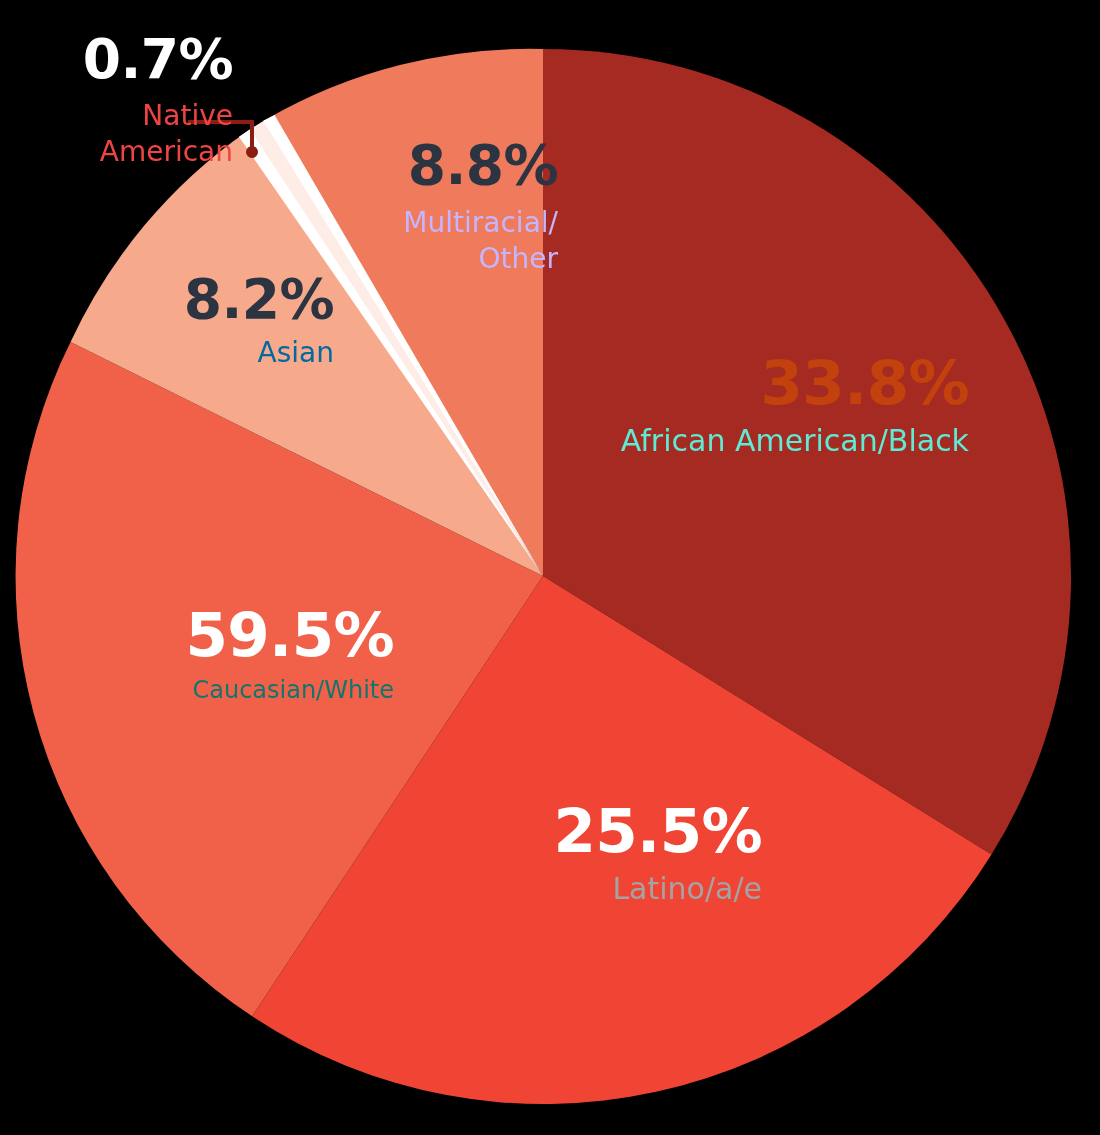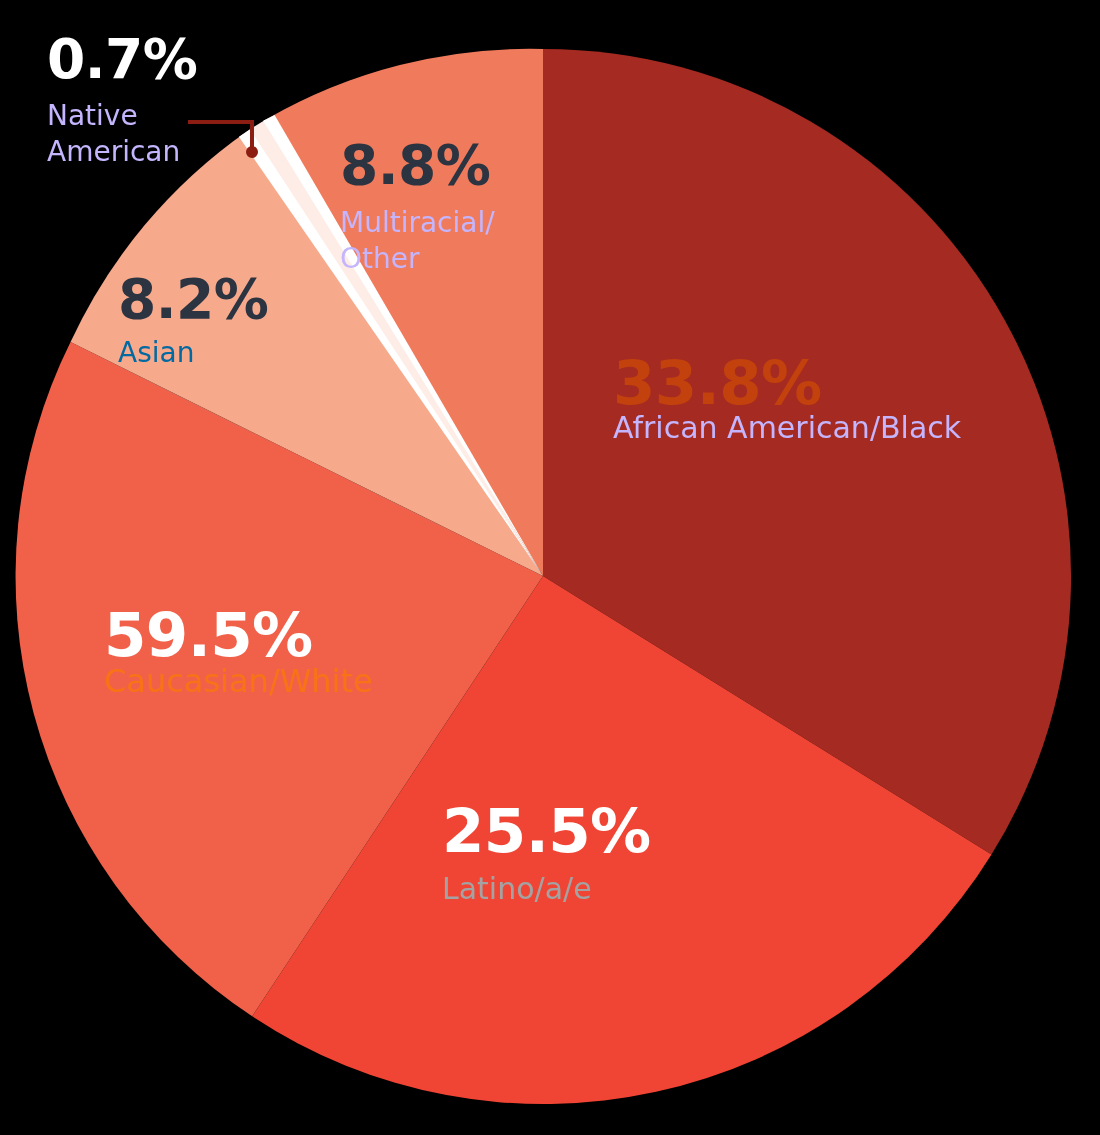--- a/index.html
+++ b/index.html
@@ -29,21 +29,21 @@
     left: 0;
     top: 0;
     width: 1100px;
     height: 1135px;
     display: block;
   }
 
   
   .slice-label {
     position: absolute;
-    text-align: left;
+    text-align: right;
     line-height: 1;
     white-space: nowrap;
     pointer-events: none;
   }
   .slice-label .pct {
     display: block;
     font-weight: 700;
     letter-spacing: -0.01em;
   }
   .slice-label .name {
@@ -51,40 +51,40 @@
     font-weight: 400;
   }
 
   
   .lbl-african {
     left: 613px;
     top: 352px;
     width: 356px;
   }
   .lbl-african .pct   { font-size: 61px; color: #c2410c; }
-  .lbl-african .name  { font-size: 30px; color: #c4b5fd; }
+  .lbl-african .name  { font-size: 30px; color: #5eead4; margin-top: 13px; }
 
   .lbl-latino {
     left: 442px;
     top: 800px;
     width: 320px;
   }
   .lbl-latino .pct    { font-size: 61px; color: #FFFFFF; }
   .lbl-latino .name   { font-size: 30px; color: #a3a3a3; margin-top: 13px; }
 
   .lbl-caucasian {
     left: 104px;
     top: 604px;
     width: 290px;
   }
   .lbl-caucasian .pct  { font-size: 61px; color: #FFFFFF; }
-  .lbl-caucasian .name { font-size: 32px; color: #f97316; }
+  .lbl-caucasian .name { font-size: 24px; color: #0f766e; margin-top: 13px; }
 
   .lbl-multiracial {
-    left: 340px;
+    left: 326px;
     top: 138px;
     width: 232px;
   }
   .lbl-multiracial .pct  { font-size: 55px; color: #2B3440; }
   .lbl-multiracial .name { font-size: 28px; color: #c4b5fd; margin-top: 12px; line-height: 1.28; }
 
   .lbl-asian {
     left: 118px;
     top: 272px;
     width: 216px;
@@ -92,21 +92,21 @@
   .lbl-asian .pct   { font-size: 55px; color: #2B3440; }
   .lbl-asian .name  { font-size: 28px; color: #0369a1; margin-top: 12px; }
 
   
   .lbl-native {
     left: 47px;
     top: 32px;
     width: 186px;
   }
   .lbl-native .pct   { font-size: 55px; color: #FFFFFF; }
-  .lbl-native .name  { font-size: 28px; color: #c4b5fd; margin-top: 11px; line-height: 1.3; }
+  .lbl-native .name  { font-size: 28px; color: #ef4444; margin-top: 11px; line-height: 1.3; }
 </style>
 </head>
 <body>
 
 <div id="chart-root">
 
   <svg class="pie-svg" viewBox="0 0 1100 1135">
 
     <path d="M 543 576 L 543 49 A 527 527 0 0 1 991.47 854.46 Z" fill="#A52A22"></path>
 

